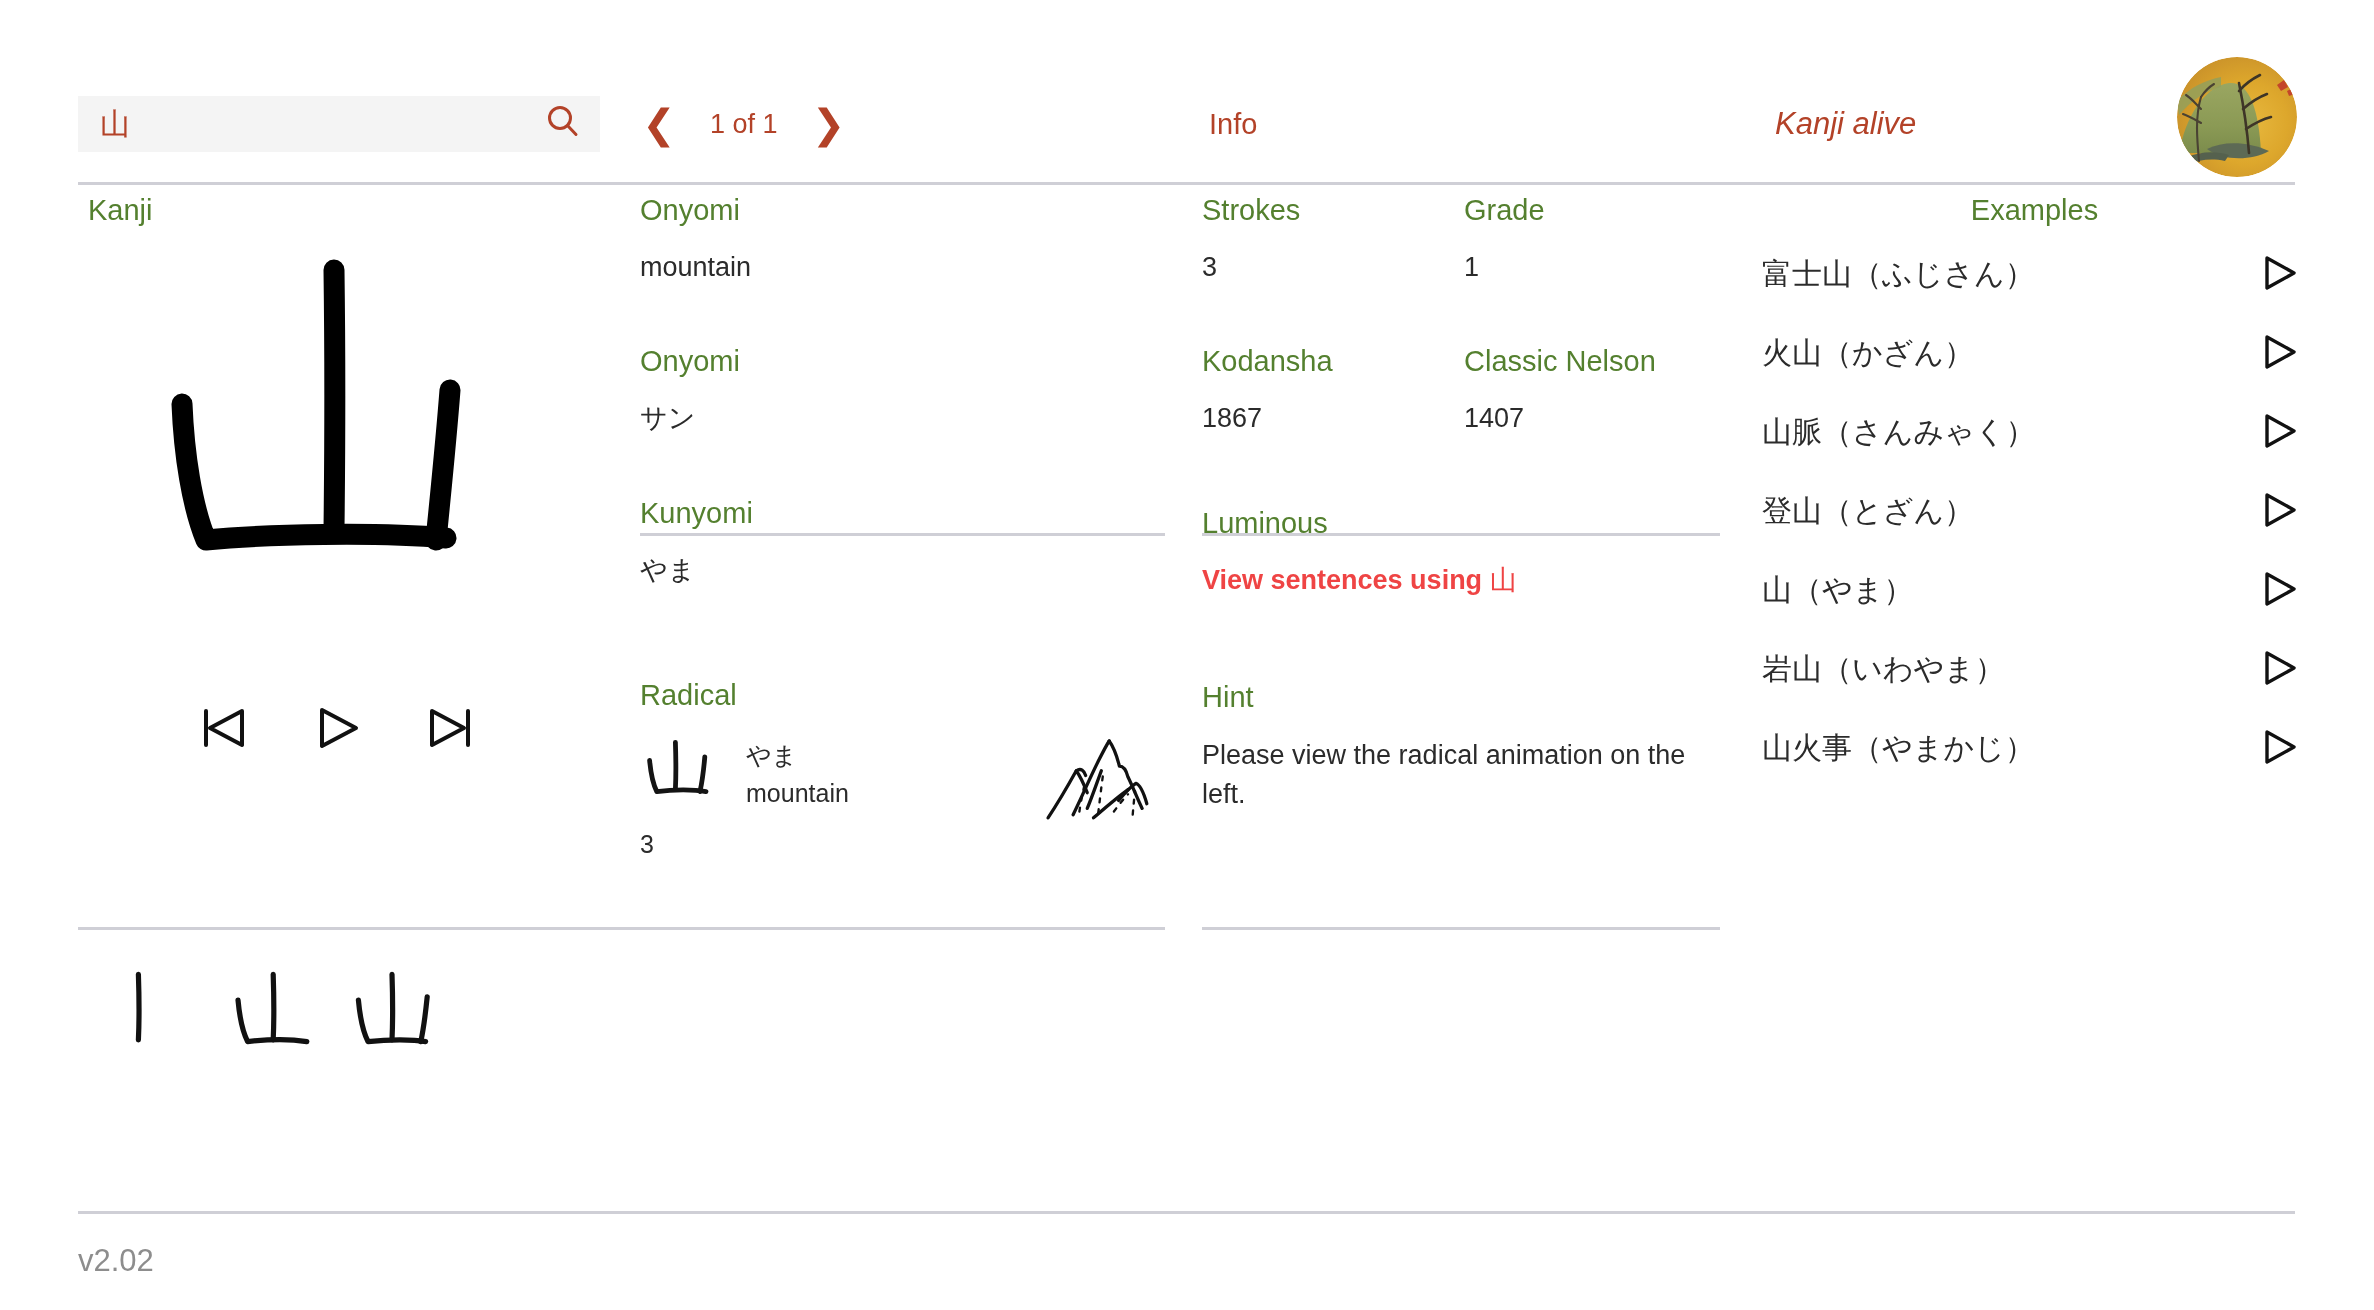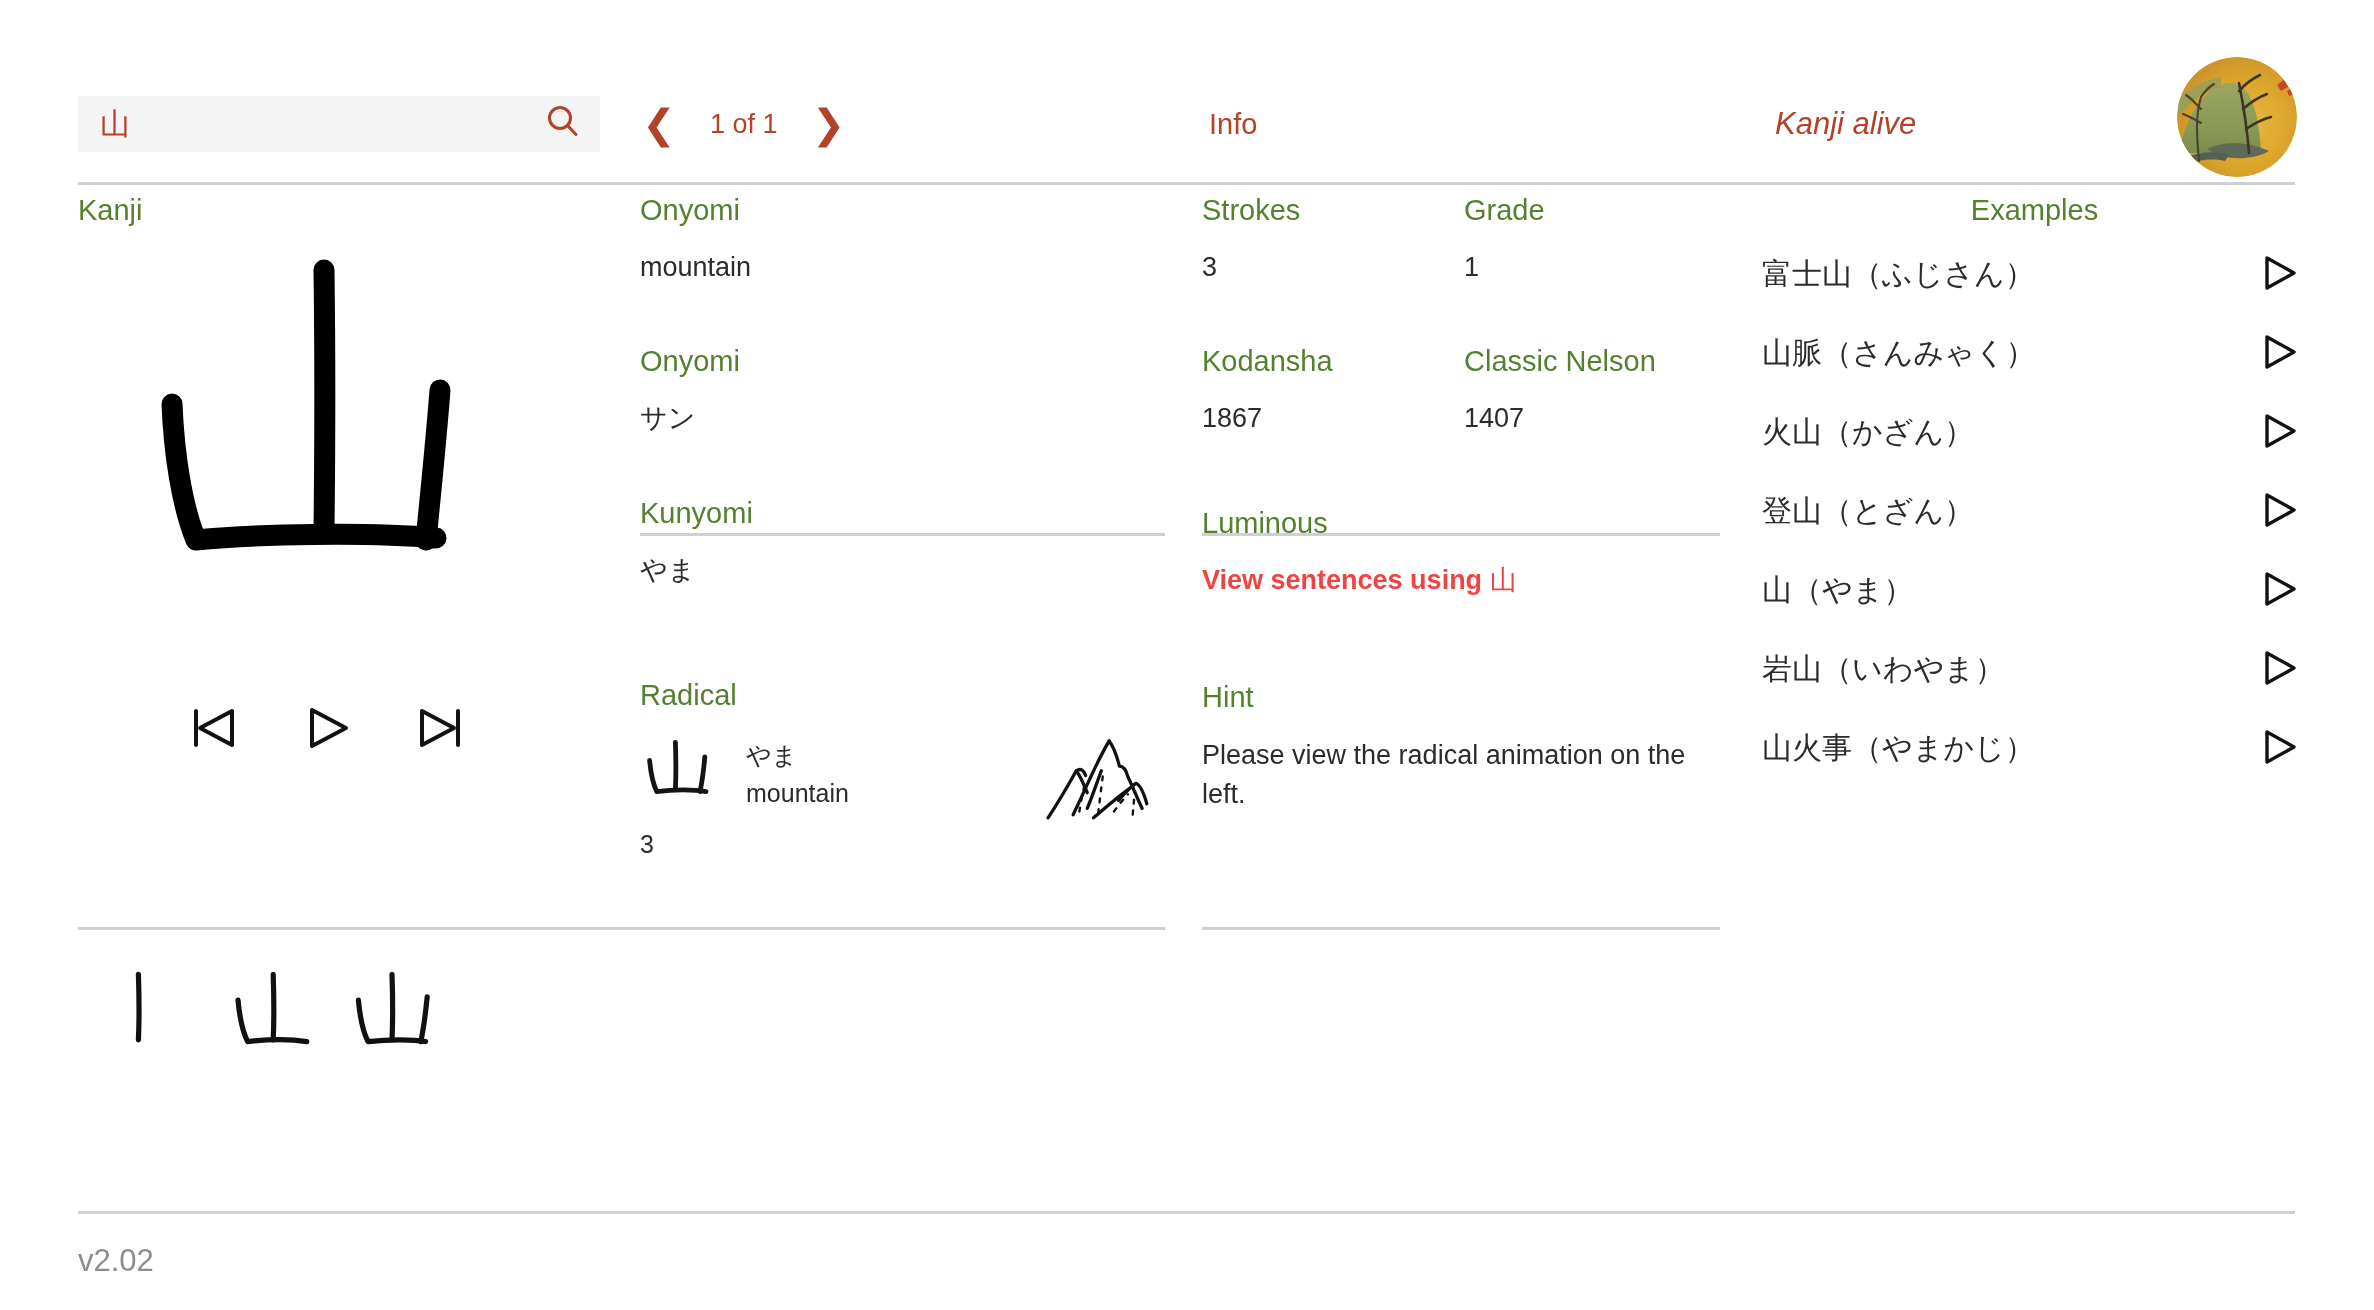--- a/index.html
+++ b/index.html
@@ -69,21 +69,21 @@
     overflow: hidden;
   }
 
   .header-rule {
     position: absolute; left: 78px; top: 182px; width: 2217px; height: 3px;
     background: #cfcfd6;
   }
 
   
   .col { position: absolute; top: 196px; }
-  .col-kanji    { left: 78px;   width: 520px; }
+  .col-kanji    { left: 88px;   width: 520px; }
   .col-meaning  { left: 640px;  width: 525px; }
   .col-info     { left: 1202px; width: 518px; }
   .col-examples { left: 1762px; width: 545px; text-align: center; }
 
   .field-label {
     color: #54802f;
     font-size: 29px;
     line-height: 1;
     margin: 0 0 24px 0;
     white-space: nowrap;
@@ -392,27 +392,27 @@
   <div class="col col-examples">
     <div class="field-label" style="margin-bottom:10px;">Examples</div>
     <div class="examples-list" id="examples-list">
         <div class="example-row">
           <span class="example-text">富士山（ふじさん）</span>
           <span class="example-play"><svg width="44" height="42" viewBox="0 0 44 42" fill="none">
               <path d="M10 6 L37 21 L10 36 Z" stroke="#111" stroke-width="3.4" stroke-linejoin="round" fill="none"></path>
             </svg></span>
         </div>
         <div class="example-row">
+          <span class="example-text">火山（かざん）</span>
+          <span class="example-play"><svg width="44" height="42" viewBox="0 0 44 42" fill="none">
+              <path d="M10 6 L37 21 L10 36 Z" stroke="#111" stroke-width="3.4" stroke-linejoin="round" fill="none"></path>
+            </svg></span>
+        </div>
+        <div class="example-row">
           <span class="example-text">山脈（さんみゃく）</span>
-          <span class="example-play"><svg width="44" height="42" viewBox="0 0 44 42" fill="none">
-              <path d="M10 6 L37 21 L10 36 Z" stroke="#111" stroke-width="3.4" stroke-linejoin="round" fill="none"></path>
-            </svg></span>
-        </div>
-        <div class="example-row">
-          <span class="example-text">火山（かざん）</span>
           <span class="example-play"><svg width="44" height="42" viewBox="0 0 44 42" fill="none">
               <path d="M10 6 L37 21 L10 36 Z" stroke="#111" stroke-width="3.4" stroke-linejoin="round" fill="none"></path>
             </svg></span>
         </div>
         <div class="example-row">
           <span class="example-text">登山（とざん）</span>
           <span class="example-play"><svg width="44" height="42" viewBox="0 0 44 42" fill="none">
               <path d="M10 6 L37 21 L10 36 Z" stroke="#111" stroke-width="3.4" stroke-linejoin="round" fill="none"></path>
             </svg></span>
         </div>

